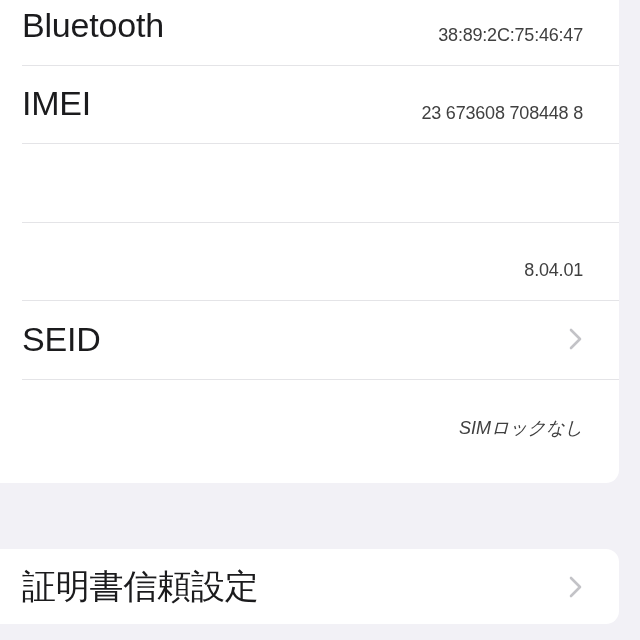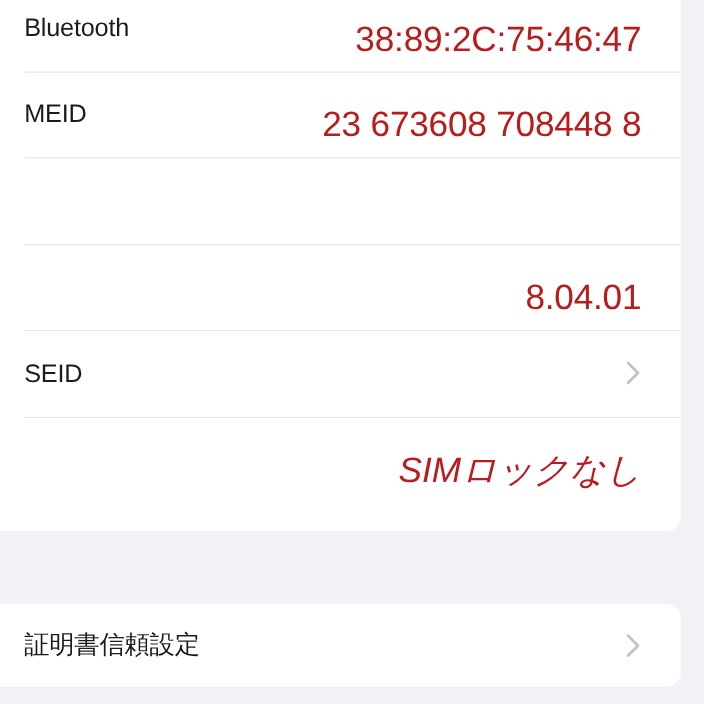--- a/index.html
+++ b/index.html
@@ -67,32 +67,32 @@
     content: "";
     position: absolute;
     top: 0;
     left: 36px;
     right: 0;
     height: 1px;
     background: #e4e4e7;
   }
 
   .row-label {
-    font-size: 23px;
+    font-size: 34px;
     font-weight: 400;
     color: #1b1b1d;
     letter-spacing: -0.2px;
     white-space: nowrap;
   }
 
   .row-value {
     margin-left: auto;
-    font-size: 32px;
+    font-size: 18px;
     font-weight: 400;
-    color: #b91c1c;
+    color: #404040;
     letter-spacing: -0.2px;
     white-space: nowrap;
     margin-top: 20px;
   }
 
   .row-value.is-japanese {
     letter-spacing: 0;
     font-style: italic;
   }
 
@@ -126,21 +126,21 @@
 <div class="screen">
 
   <div class="card" id="card-device-info">
 
     <div class="row">
       <span class="row-label">Bluetooth</span>
       <span class="row-value">38:89:2C:75:46:47</span>
     </div>
 
     <div class="row">
-      <span class="row-label">MEID</span>
+      <span class="row-label">IMEI</span>
       <span class="row-value">23 673608 708448 8</span>
     </div>
 
     <div class="row">
     </div>
 
     <div class="row">
       <span class="row-value">8.04.01</span>
     </div>
 

